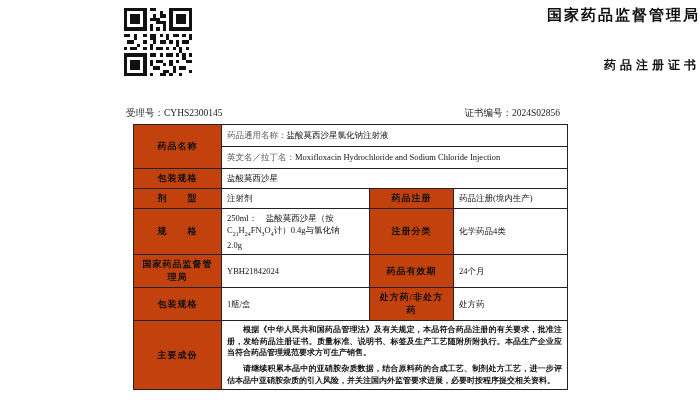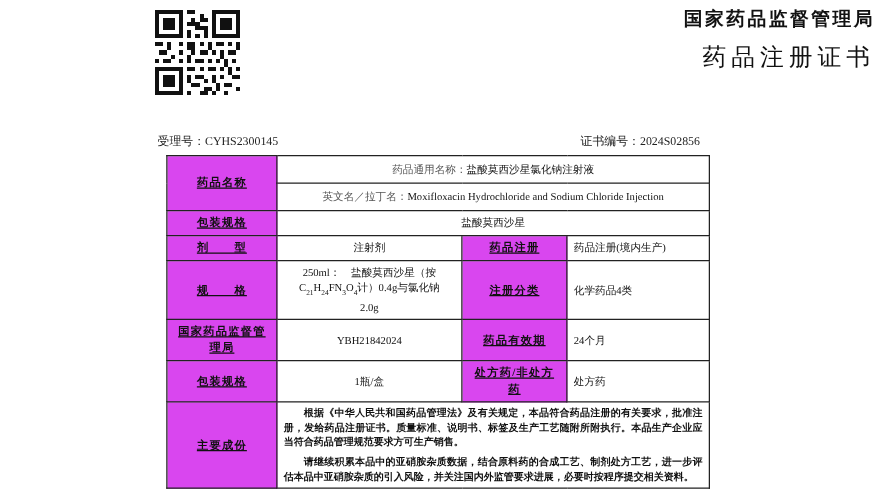--- a/index.html
+++ b/index.html
@@ -39,23 +39,23 @@
     width: 700px;
     text-align: right;
   }
   .org-title {
     font-size: 15px;
     font-weight: bold;
     letter-spacing: 2px;
     color: #111;
   }
   .doc-title {
-    margin-top: 8px;
-    font-size: 19px;
-    font-weight: normal;
+    margin-top: 32px;
+    font-size: 12px;
+    font-weight: bold;
     letter-spacing: 4px;
     color: #111;
   }
 
   
   .meta {
     position: absolute;
     top: 107px;
     left: 126px;
     width: 434px;
@@ -82,25 +82,24 @@
     border: 1px solid #222;
     padding: 3px 5px;
     vertical-align: middle;
     line-height: 1.45;
   }
   td.lbl {
     text-align: center;
     font-weight: bold;
     font-size: 9px;
     letter-spacing: 1px;
-    background: #d946ef;
-    text-decoration: underline;
+    background: #c2410c;
   }
   td.val {
-    text-align: center;
+    text-align: left;
   }
   td.val-center {
   }
   .sub-label {
     color: #555;
   }
   .row-name td { height: 15px; }
   .two-line { line-height: 1.6; }
   .formula sub { font-size: 0.7em; }
   .concl {

